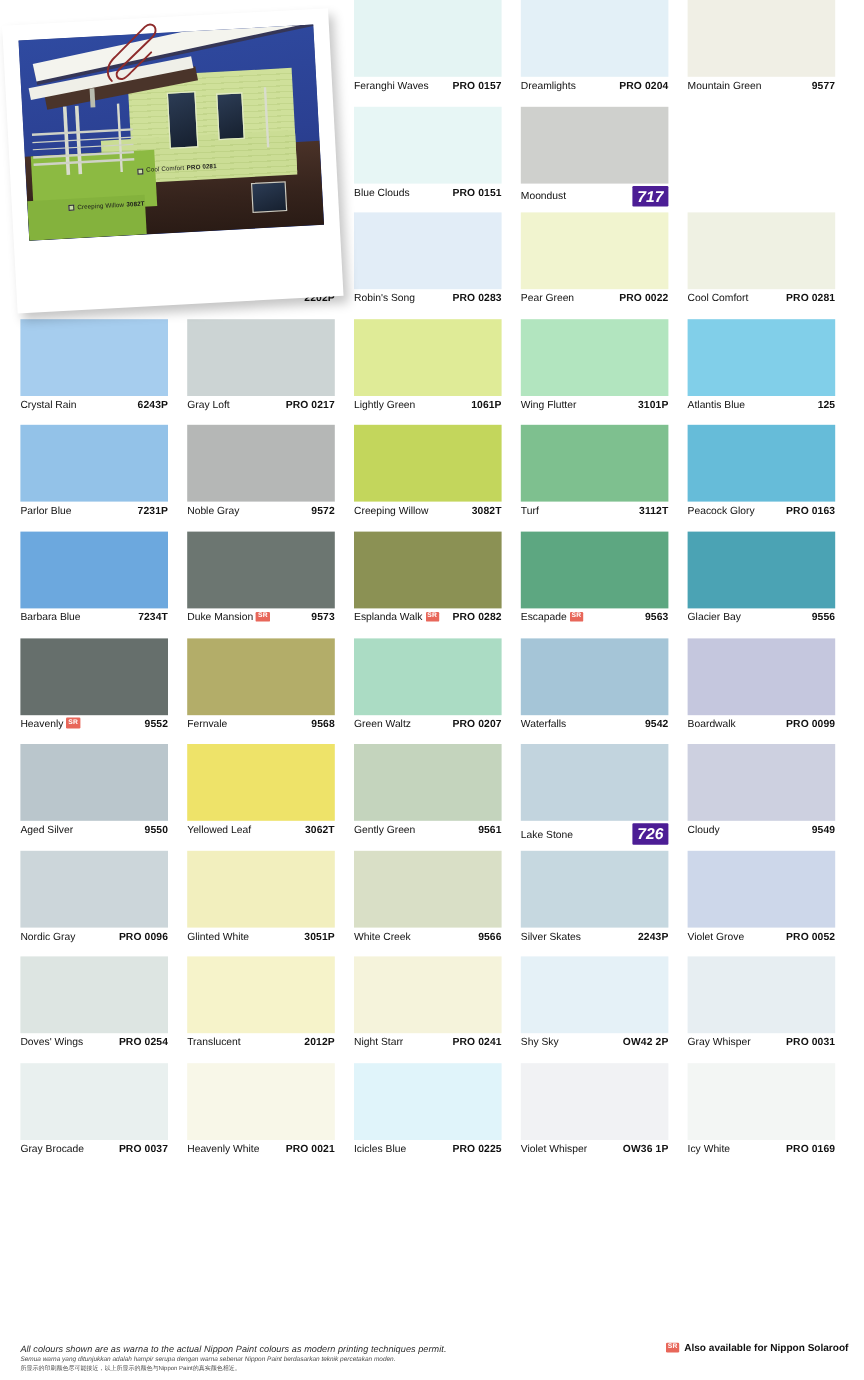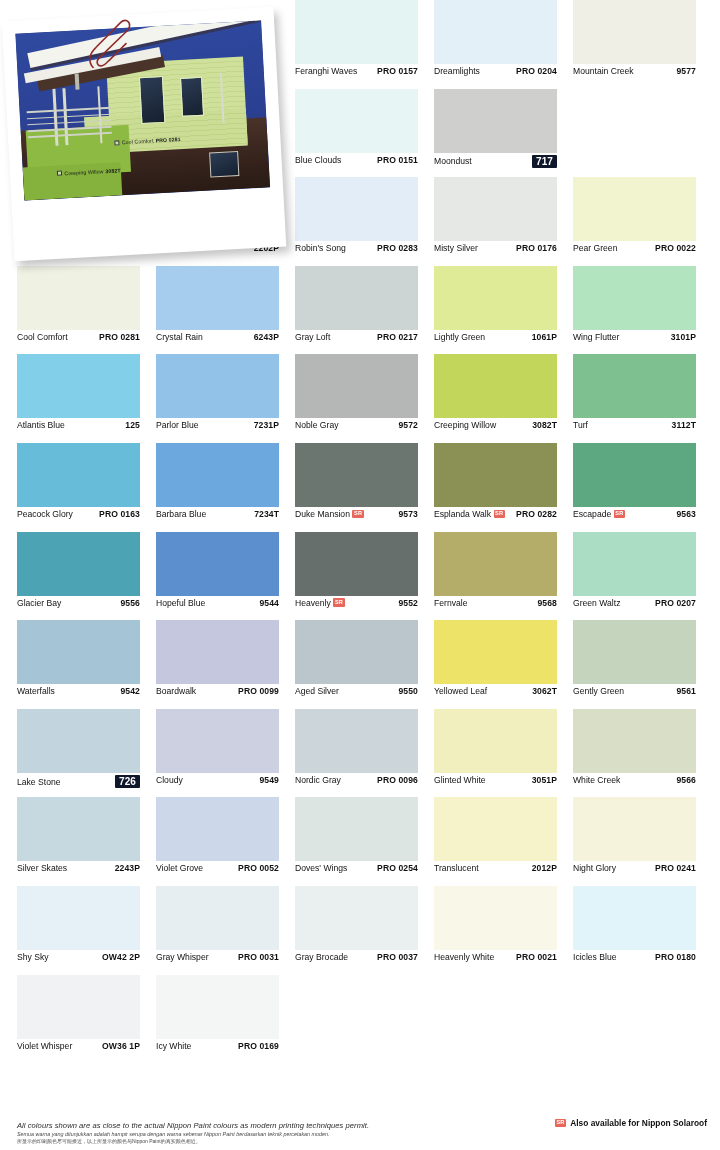--- a/index.html
+++ b/index.html
@@ -159,25 +159,26 @@
     font-size:8.6px;
     color:#111;
     white-space:nowrap;
   }
   .cname {
     font-weight:normal;
     display:flex; align-items:center; gap:2.5px;
   }
   .ccode { font-weight:bold; letter-spacing:.1px; }
   .ccode.badge-dark {
-    background:#0f172a;
+    background:#4c1d95;
     color:#ffffff;
     padding:1px 4px 1.5px 4px;
     border-radius:1px;
-    font-size:10px;
+    font-size:13px;
+    font-style:italic;
   }
   .sr {
     display:inline-block;
     background:#e8675a;
     color:#fff;
     font-size:5.6px;
     font-weight:bold;
     line-height:1;
     padding:1.6px 1.6px 1.4px 1.6px;
     border-radius:1px;
@@ -238,21 +239,21 @@
         <span class="cname">
           <span>Dreamlights</span>
         </span>
         <span class="ccode">PRO 0204</span>
       </div>
     </div>
     <div class="cell">
       <div class="swatch" style="background: rgb(240, 239, 229);"></div>
       <div class="caption">
         <span class="cname">
-          <span>Mountain Creek</span>
+          <span>Mountain Green</span>
         </span>
         <span class="ccode">9577</span>
       </div>
     </div>
     <div class="cell empty"></div>
     <div class="cell empty"></div>
     <div class="cell">
       <div class="swatch" style="background: rgb(231, 246, 245);"></div>
       <div class="caption">
         <span class="cname">
@@ -284,29 +285,20 @@
     <div class="cell">
       <div class="swatch" style="background: rgb(226, 237, 247);"></div>
       <div class="caption">
         <span class="cname">
           <span>Robin's Song</span>
         </span>
         <span class="ccode">PRO 0283</span>
       </div>
     </div>
     <div class="cell">
-      <div class="swatch" style="background: rgb(230, 232, 230);"></div>
-      <div class="caption">
-        <span class="cname">
-          <span>Misty Silver</span>
-        </span>
-        <span class="ccode">PRO 0176</span>
-      </div>
-    </div>
-    <div class="cell">
       <div class="swatch" style="background: rgb(241, 244, 207);"></div>
       <div class="caption">
         <span class="cname">
           <span>Pear Green</span>
         </span>
         <span class="ccode">PRO 0022</span>
       </div>
     </div>
     <div class="cell">
       <div class="swatch" style="background: rgb(239, 241, 227);"></div>
@@ -449,29 +441,20 @@
     <div class="cell">
       <div class="swatch" style="background: rgb(75, 163, 180);"></div>
       <div class="caption">
         <span class="cname">
           <span>Glacier Bay</span>
         </span>
         <span class="ccode">9556</span>
       </div>
     </div>
     <div class="cell">
-      <div class="swatch" style="background: rgb(92, 143, 205);"></div>
-      <div class="caption">
-        <span class="cname">
-          <span>Hopeful Blue</span>
-        </span>
-        <span class="ccode">9544</span>
-      </div>
-    </div>
-    <div class="cell">
       <div class="swatch" style="background: rgb(102, 111, 108);"></div>
       <div class="caption">
         <span class="cname">
           <span>Heavenly</span>
           <span class="sr">SR</span>
         </span>
         <span class="ccode">9552</span>
       </div>
     </div>
     <div class="cell">
@@ -615,21 +598,21 @@
         <span class="cname">
           <span>Translucent</span>
         </span>
         <span class="ccode">2012P</span>
       </div>
     </div>
     <div class="cell">
       <div class="swatch" style="background: rgb(245, 243, 219);"></div>
       <div class="caption">
         <span class="cname">
-          <span>Night Glory</span>
+          <span>Night Starr</span>
         </span>
         <span class="ccode">PRO 0241</span>
       </div>
     </div>
     <div class="cell">
       <div class="swatch" style="background: rgb(229, 241, 247);"></div>
       <div class="caption">
         <span class="cname">
           <span>Shy Sky</span>
         </span>
@@ -662,21 +645,21 @@
         </span>
         <span class="ccode">PRO 0021</span>
       </div>
     </div>
     <div class="cell">
       <div class="swatch" style="background: rgb(224, 244, 250);"></div>
       <div class="caption">
         <span class="cname">
           <span>Icicles Blue</span>
         </span>
-        <span class="ccode">PRO 0180</span>
+        <span class="ccode">PRO 0225</span>
       </div>
     </div>
     <div class="cell">
       <div class="swatch" style="background: rgb(241, 242, 244);"></div>
       <div class="caption">
         <span class="cname">
           <span>Violet Whisper</span>
         </span>
         <span class="ccode">OW36 1P</span>
       </div>
@@ -736,16 +719,16 @@
   <path d="M8 58 C2 52, 4 44, 10 38 L34 12 C38 8, 43 10, 43 15 C43 18, 41 20, 38 23 L14 48" fill="none" stroke="#8e2b2b" stroke-width="1.6" stroke-linecap="round"></path>
   <path d="M14 48 C10 52, 12 57, 17 56 C20 55, 22 52, 25 49 L40 33" fill="none" stroke="#8e2b2b" stroke-width="1.6" stroke-linecap="round"></path>
 </svg>
 
 <div id="legend">
   <span class="sr">SR</span>
   <span>Also available for Nippon Solaroof</span>
 </div>
 
 <div id="footer">
-  <div class="l1">All colours shown are as close to the actual Nippon Paint colours as modern printing techniques permit.</div>
+  <div class="l1">All colours shown are as warna to the actual Nippon Paint colours as modern printing techniques permit.</div>
   <div class="l2">Semua warna yang ditunjukkan adalah hampir serupa dengan warna sebenar Nippon Paint berdasarkan teknik percetakan moden.</div>
   <div class="l3">所显示的印刷颜色尽可能接近，以上所显示的颜色与Nippon Paint的真实颜色相近。</div>
 </div>
 
 </body></html>

